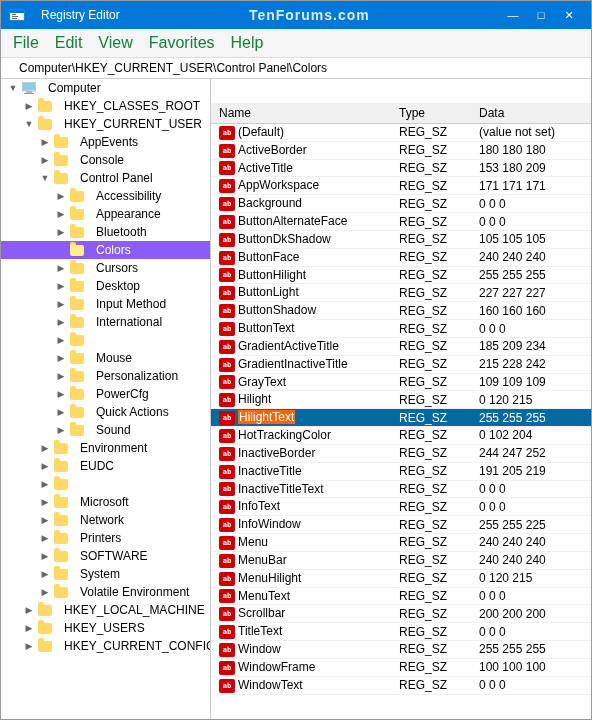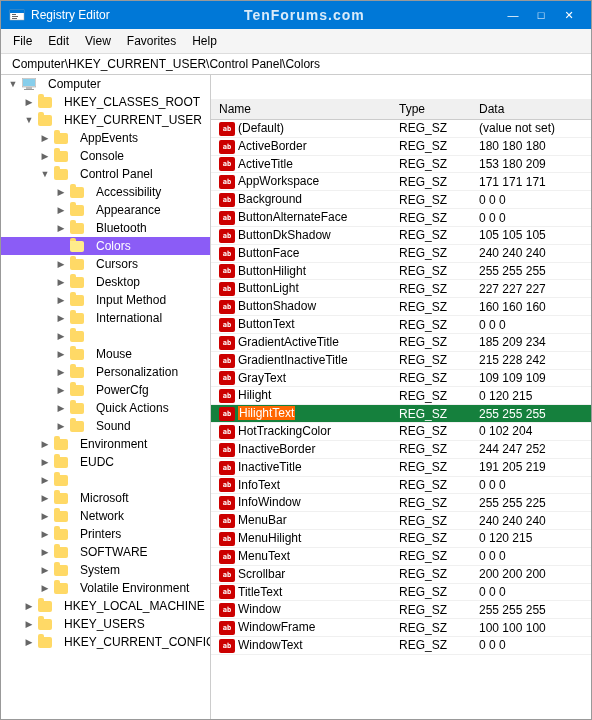--- a/index.html
+++ b/index.html
@@ -25,21 +25,21 @@
       padding: 4px 8px;
       display: flex;
       align-items: center;
       justify-content: space-between;
       height: 28px;
       flex-shrink: 0;
     }
     .title-bar-left {
       display: flex;
       align-items: center;
-      gap: 6px;
+      gap: 16px;
     }
     .title-bar-icon {
       width: 16px;
       height: 16px;
     }
     .title-bar-title {
       font-size: 12px;
       font-weight: normal;
     }
     .title-bar-watermark {
@@ -67,27 +67,27 @@
     .menu-bar {
       background: #f5f5f5;
       border-bottom: 1px solid #ddd;
       display: flex;
       padding: 2px 4px;
       flex-shrink: 0;
     }
     .menu-item {
       padding: 3px 8px;
       cursor: pointer;
-      font-size: 12px;
-      color: #000000;
+      font-size: 16px;
+      color: #15803d;
     }
     .address-bar {
       background: #fff;
       border-bottom: 1px solid #ccc;
-      padding: 3px 11px;
+      padding: 3px 18px;
       font-size: 12px;
       display: flex;
       align-items: center;
       gap: 4px;
       flex-shrink: 0;
     }
     .address-text {
       color: #000;
       font-size: 12px;
     }
@@ -572,49 +572,59 @@
             <tr>
               <td><span style="display: inline-block; width: 16px; height: 14px; background: rgb(204, 0, 0); border-radius: 2px; margin-right: 3px; vertical-align: middle; font-size: 7px; color: white; font-weight: bold; line-height: 14px; text-align: center; padding: 0px 1px; font-family: monospace;">ab</span>GrayText</td>
               <td>REG_SZ</td>
               <td>109 109 109</td>
             </tr>
             <tr>
               <td><span style="display: inline-block; width: 16px; height: 14px; background: rgb(204, 0, 0); border-radius: 2px; margin-right: 3px; vertical-align: middle; font-size: 7px; color: white; font-weight: bold; line-height: 14px; text-align: center; padding: 0px 1px; font-family: monospace;">ab</span>Hilight</td>
               <td>REG_SZ</td>
               <td>0 120 215</td>
             </tr>
-            <tr style="background: #15803d; color: white;">
+            <tr style="background: #0369a1; color: white;">
               <td style="color: white;"><span style="display: inline-block; width: 16px; height: 14px; background: rgb(204, 0, 0); border-radius: 2px; margin-right: 3px; vertical-align: middle; font-size: 7px; color: white; font-weight: bold; line-height: 14px; text-align: center; padding: 0px 1px; font-family: monospace;">ab</span><span style="background: rgb(255, 102, 0); color: white; padding: 0px 1px;">HilightText</span></td>
               <td style="color: white;">REG_SZ</td>
               <td style="color: white;">255 255 255</td>
             </tr>
             <tr>
               <td><span style="display: inline-block; width: 16px; height: 14px; background: rgb(204, 0, 0); border-radius: 2px; margin-right: 3px; vertical-align: middle; font-size: 7px; color: white; font-weight: bold; line-height: 14px; text-align: center; padding: 0px 1px; font-family: monospace;">ab</span>HotTrackingColor</td>
               <td>REG_SZ</td>
               <td>0 102 204</td>
             </tr>
             <tr>
               <td><span style="display: inline-block; width: 16px; height: 14px; background: rgb(204, 0, 0); border-radius: 2px; margin-right: 3px; vertical-align: middle; font-size: 7px; color: white; font-weight: bold; line-height: 14px; text-align: center; padding: 0px 1px; font-family: monospace;">ab</span>InactiveBorder</td>
               <td>REG_SZ</td>
               <td>244 247 252</td>
             </tr>
             <tr>
               <td><span style="display: inline-block; width: 16px; height: 14px; background: rgb(204, 0, 0); border-radius: 2px; margin-right: 3px; vertical-align: middle; font-size: 7px; color: white; font-weight: bold; line-height: 14px; text-align: center; padding: 0px 1px; font-family: monospace;">ab</span>InactiveTitle</td>
               <td>REG_SZ</td>
               <td>191 205 219</td>
             </tr>
             <tr>
+              <td><span style="display: inline-block; width: 16px; height: 14px; background: rgb(204, 0, 0); border-radius: 2px; margin-right: 3px; vertical-align: middle; font-size: 7px; color: white; font-weight: bold; line-height: 14px; text-align: center; padding: 0px 1px; font-family: monospace;">ab</span>InactiveTitleText</td>
+              <td>REG_SZ</td>
+              <td>0 0 0</td>
+            </tr>
+            <tr>
               <td><span style="display: inline-block; width: 16px; height: 14px; background: rgb(204, 0, 0); border-radius: 2px; margin-right: 3px; vertical-align: middle; font-size: 7px; color: white; font-weight: bold; line-height: 14px; text-align: center; padding: 0px 1px; font-family: monospace;">ab</span>InfoText</td>
               <td>REG_SZ</td>
               <td>0 0 0</td>
             </tr>
             <tr>
               <td><span style="display: inline-block; width: 16px; height: 14px; background: rgb(204, 0, 0); border-radius: 2px; margin-right: 3px; vertical-align: middle; font-size: 7px; color: white; font-weight: bold; line-height: 14px; text-align: center; padding: 0px 1px; font-family: monospace;">ab</span>InfoWindow</td>
               <td>REG_SZ</td>
               <td>255 255 225</td>
+            </tr>
+            <tr>
+              <td><span style="display: inline-block; width: 16px; height: 14px; background: rgb(204, 0, 0); border-radius: 2px; margin-right: 3px; vertical-align: middle; font-size: 7px; color: white; font-weight: bold; line-height: 14px; text-align: center; padding: 0px 1px; font-family: monospace;">ab</span>Menu</td>
+              <td>REG_SZ</td>
+              <td>240 240 240</td>
             </tr>
             <tr>
               <td><span style="display: inline-block; width: 16px; height: 14px; background: rgb(204, 0, 0); border-radius: 2px; margin-right: 3px; vertical-align: middle; font-size: 7px; color: white; font-weight: bold; line-height: 14px; text-align: center; padding: 0px 1px; font-family: monospace;">ab</span>MenuBar</td>
               <td>REG_SZ</td>
               <td>240 240 240</td>
             </tr>
             <tr>
               <td><span style="display: inline-block; width: 16px; height: 14px; background: rgb(204, 0, 0); border-radius: 2px; margin-right: 3px; vertical-align: middle; font-size: 7px; color: white; font-weight: bold; line-height: 14px; text-align: center; padding: 0px 1px; font-family: monospace;">ab</span>MenuHilight</td>
               <td>REG_SZ</td>
               <td>0 120 215</td>

